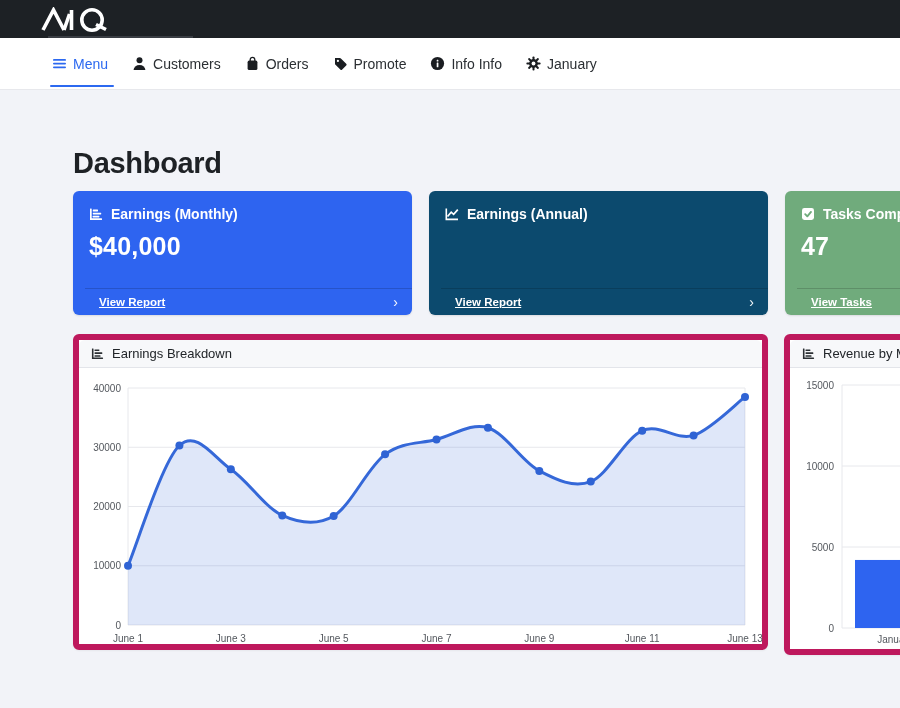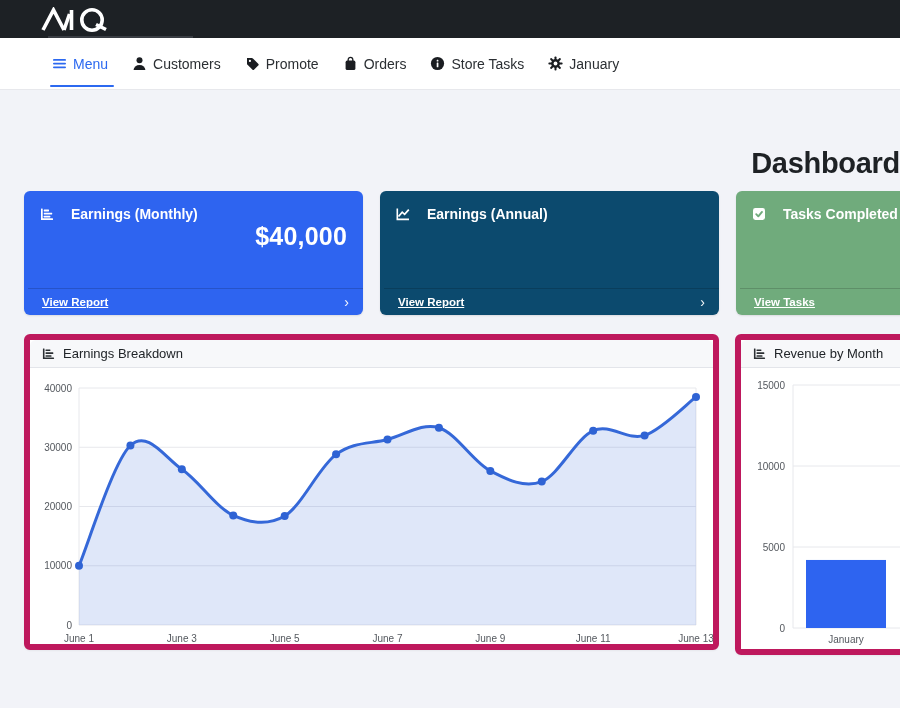--- a/index.html
+++ b/index.html
@@ -32,43 +32,43 @@
     font-size: 14px; color: #2b2f33; text-decoration: none;
     height: 100%; position: relative; cursor: pointer; white-space: nowrap;
   }
   .nav-item svg { display: block; }
   .nav-item.active { color: #2c69f0; }
   .nav-item.active::after {
     content: ""; position: absolute; left: -2px; right: -6px; bottom: 2px;
     height: 2.5px; border-radius: 2px; background: #2c69f0;
   }
   
-  .main { padding-left: 24px; text-align: right; }
+  .main { padding-left: 73px; }
   .page-title {
     margin: 57px 0 11px; font-size: 29px; font-weight: 700;
     color: #1e2125; letter-spacing: -0.3px;
   }
   
   .cards { display: flex; gap: 17px; }
   .card {
     width: 339px; height: 124px; flex: none;
     border-radius: 6px; color: #fff; position: relative;
     box-shadow: 0 1px 2px rgba(0,0,0,0.10);
   }
   .card-blue  { background: #2e64f0; }
   .card-yellow{ background: #0c4a6e; }
   .card-green { background: #70ab7c; }
   .card-body { padding: 15px 16px 0; }
   .card-title {
-    display: flex; align-items: center; gap: 17px;
+    display: flex; align-items: center; gap: 8px;
     font-size: 14px; font-weight: 700; line-height: 16px;
   }
-  .card-value { font-size: 25px; font-weight: 700; margin-top: 0; letter-spacing: 0.2px; }
+  .card-value { font-size: 25px; font-weight: 700; margin-top: 10px; letter-spacing: 0.2px; }
   .card-footer {
-    position: absolute; left: 4px; right: 0; bottom: 0; height: 27px;
+    position: absolute; left: 12px; right: 0; bottom: 0; height: 27px;
     border-top: 1px solid rgba(0,0,0,0.16);
     display: flex; align-items: center; justify-content: space-between;
     padding: 0 14px;
   }
   .card-link {
     color: #fff; font-size: 11.5px; font-weight: 700;
     text-decoration: underline; cursor: pointer;
   }
   .chevron { font-size: 14px; line-height: 1; opacity: 0.95; }
   
@@ -115,39 +115,39 @@
   </a>
   <a class="nav-item">
     <svg width="15" height="15" viewBox="0 0 15 15" fill="#1a1d21">
       <circle cx="7.5" cy="4.3" r="3"></circle>
       <path d="M1.6 14 a5.9 5.1 0 0 1 11.8 0 z"></path>
     </svg>
     <span>Customers</span>
   </a>
   <a class="nav-item">
     <svg width="15" height="15" viewBox="0 0 15 15">
+      <path d="M5.2 5.5 V3.6 a2.3 2.3 0 0 1 4.6 0 V5.5" fill="none" stroke="#1a1d21" stroke-width="1.3"></path>
+      <rect x="2.6" y="4.6" width="9.8" height="9.4" rx="1.6" fill="#1a1d21"></rect>
+    </svg>
+    <span>Orders</span>
+  </a>
+  <a class="nav-item">
+    <svg width="15" height="15" viewBox="0 0 15 15">
       <path d="M2 2 h4.9 a1.4 1.4 0 0 1 1 0.4 l5.3 5.3 a1.3 1.3 0 0 1 0 1.9 l-4 4 a1.3 1.3 0 0 1 -1.9 0 L2 8.3 z" fill="#1a1d21"></path>
       <circle cx="4.9" cy="4.9" r="1.1" fill="#ffffff"></circle>
     </svg>
     <span>Promote</span>
-  </a>
-  <a class="nav-item">
-    <svg width="15" height="15" viewBox="0 0 15 15">
-      <path d="M5.2 5.5 V3.6 a2.3 2.3 0 0 1 4.6 0 V5.5" fill="none" stroke="#1a1d21" stroke-width="1.3"></path>
-      <rect x="2.6" y="4.6" width="9.8" height="9.4" rx="1.6" fill="#1a1d21"></rect>
-    </svg>
-    <span>Orders</span>
   </a>
   <a class="nav-item">
     <svg width="15" height="15" viewBox="0 0 15 15">
       <circle cx="7.5" cy="7.5" r="6.6" fill="#1a1d21"></circle>
       <rect x="6.7" y="3.8" width="1.7" height="1.7" rx="0.5" fill="#ffffff"></rect>
       <rect x="6.7" y="6.6" width="1.7" height="4.6" rx="0.5" fill="#ffffff"></rect>
     </svg>
-    <span>Store Tasks</span>
+    <span>Info Info</span>
   </a>
   <a class="nav-item">
     <svg width="15" height="15" viewBox="0 0 15 15">
       <g fill="#1a1d21">
         <rect x="6.5" y="0.4" width="2" height="14.2" rx="0.8"></rect>
         <rect x="6.5" y="0.4" width="2" height="14.2" rx="0.8" transform="rotate(45 7.5 7.5)"></rect>
         <rect x="6.5" y="0.4" width="2" height="14.2" rx="0.8" transform="rotate(90 7.5 7.5)"></rect>
         <rect x="6.5" y="0.4" width="2" height="14.2" rx="0.8" transform="rotate(135 7.5 7.5)"></rect>
         <circle cx="7.5" cy="7.5" r="4.4"></circle>
       </g>

